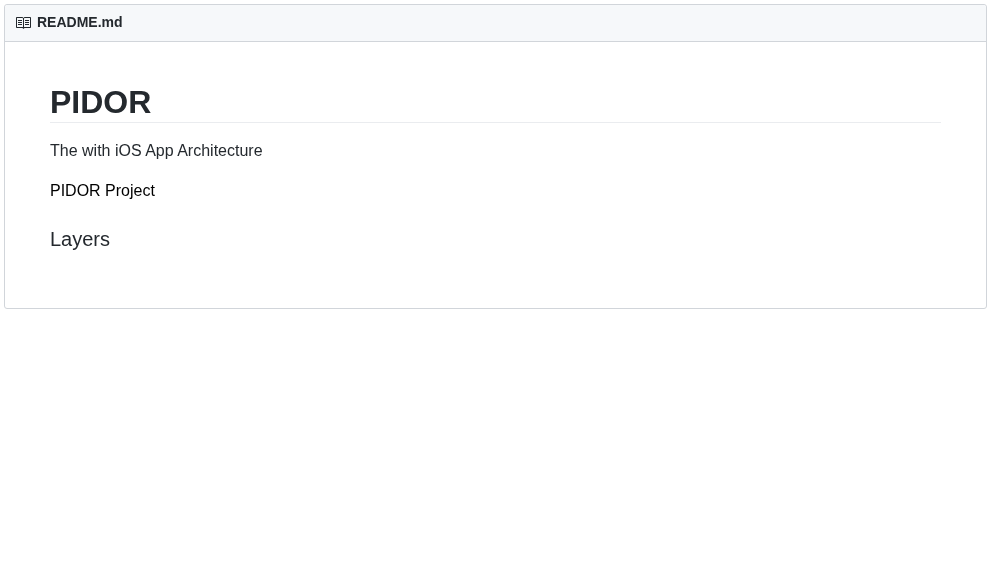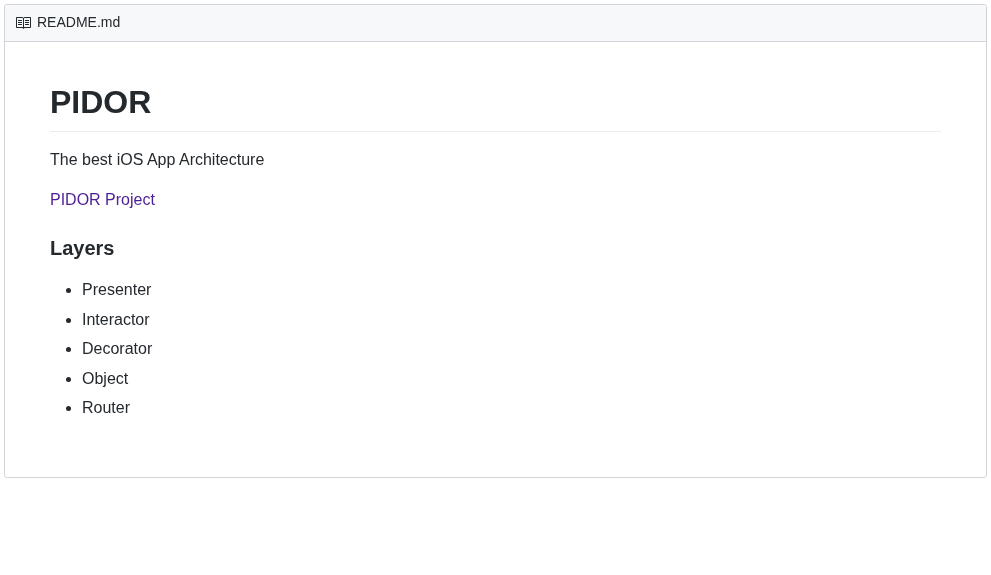--- a/index.html
+++ b/index.html
@@ -25,42 +25,41 @@
       font-size: 14px;
       line-height: 17px;
       display: flex;
       align-items: center;
     }
     .readme-icon {
       margin-right: 6px;
       fill: #24292e;
       vertical-align: text-bottom;
     }
-    .filename { font-weight: 400; font-size: 14px; }
+    .filename { font-weight: 700; font-size: 14px; }
     .markdown-body {
       padding: 40px 45px;
     }
     .markdown-body h1 {
       font-size: 32px;
       font-weight: 600;
       margin: 0 0 16px;
-      padding-bottom: 9px;
       border-bottom: 1px solid #eaecef;
       line-height: 1.25;
     }
     .markdown-body p {
       margin: 0 0 16px;
     }
     .markdown-body a {
-      color: #4c1d95;
+      color: #000000;
       text-decoration: none;
     }
     .markdown-body h3 {
       font-size: 20px;
-      font-weight: 700;
+      font-weight: 400;
       margin: 24px 0 16px;
       line-height: 1.25;
     }
     .markdown-body ul {
       padding-left: 32px;
       margin: 0 0 16px;
     }
     .markdown-body li {
       margin: 4px 0;
       line-height: 1.6;
@@ -71,24 +70,17 @@
 
 <div class="box">
   <div class="box-header">
     <svg class="readme-icon" viewBox="0 0 16 16" width="16" height="16">
         <path fill-rule="evenodd" d="M3 5h4v1H3V5zm0 3h4V7H3v1zm0 2h4V9H3v1zm11-5h-4v1h4V5zm0 2h-4v1h4V7zm0 2h-4v1h4V9zm2-6v9c0 .55-.45 1-1 1H9.5l-1 1-1-1H2c-.55 0-1-.45-1-1V3c0-.55.45-1 1-1h5.5l1 1 1-1H15c.55 0 1 .45 1 1zm-8 .5L7.5 3H2v9h6V3.5zm7-.5H9.5l-.5.5V12h6V3z"></path>
       </svg>
     <span class="filename">README.md</span>
   </div>
   <article class="markdown-body">
     <h1>PIDOR</h1>
-    <p>The best iOS App Architecture</p>
+    <p>The with iOS App Architecture</p>
     <p><a href="#">PIDOR Project</a></p>
     <h3>Layers</h3>
-    <ul>
-      <li>Presenter</li>
-      <li>Interactor</li>
-      <li>Decorator</li>
-      <li>Object</li>
-      <li>Router</li>
-    </ul>
   </article>
 </div>
 
 </body></html>

